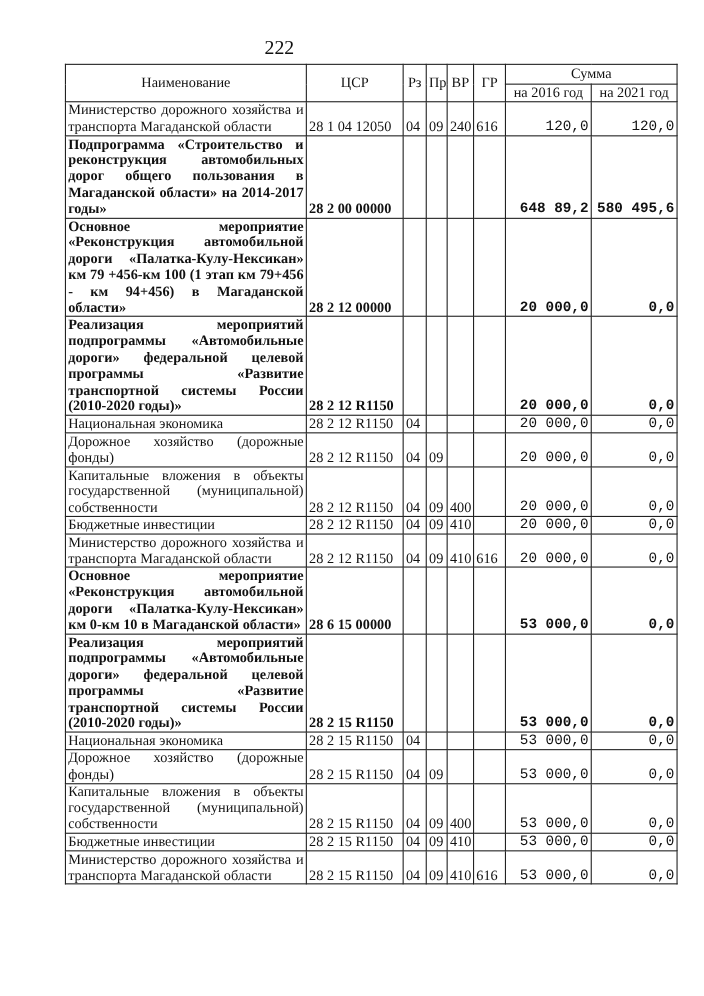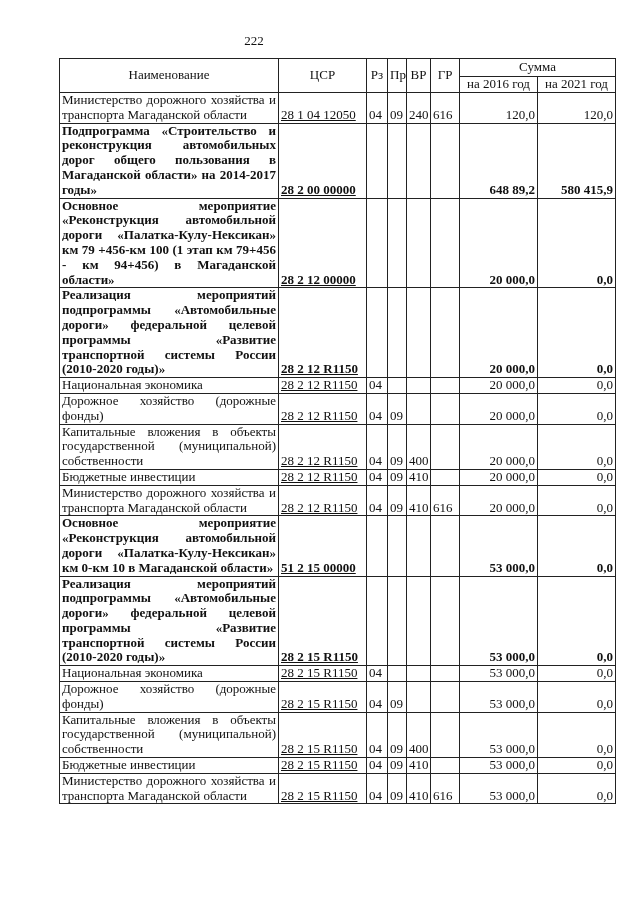--- a/index.html
+++ b/index.html
@@ -1,36 +1,36 @@
 <!DOCTYPE html>
 <html><head>
 <meta charset="utf-8">
 <style>
   html, body { margin: 0; padding: 0; background: #ffffff; }
   body { width: 640px; height: 905px; position: relative; overflow: hidden;
          font-family: "Liberation Serif", "DejaVu Serif", serif; color: #111; }
   .page-number { position: absolute; top: 33px; left: 0; width: 508px; text-align: center;
-                 font-size: 13px; }
+                 font-size: 18px; }
   table.budget { position: absolute; top: 58px; left: 59px; border-collapse: collapse;
                  table-layout: fixed; width: 556px; font-size: 13px; line-height: 14.8px; }
   table.budget td, table.budget th { border: 1px solid #222; padding: 0 2px; vertical-align: bottom;
                  overflow: hidden; }
   table.budget th { font-weight: normal; text-align: center; vertical-align: middle; }
   col.c-name { width: 219px; }
   col.c-csr { width: 88px; }
   col.c-rz { width: 21px; }
   col.c-pr { width: 19px; }
   col.c-vr { width: 24px; }
   col.c-gr { width: 29px; }
   col.c-s20 { width: 78px; }
   col.c-s21 { width: 78px; }
   td.name { text-align: justify; text-align-last: left; }
-  td.code { text-align: left; white-space: nowrap; text-decoration: underline; }
+  td.code { text-align: left; white-space: nowrap; }
   td.small { text-align: left; white-space: nowrap; padding: 0 1px; }
-  td.num { text-align: right; white-space: nowrap; }
+  td.num { text-align: right; white-space: nowrap; font-family: Liberation Mono, monospace; }
   tr.bold td { font-weight: bold; }
   th.sum-head { height: 17px; }
   th.year { height: 15px; }
 </style>
 </head>
 <body>
 
 <div class="page-number">222</div>
 
 <table class="budget">
@@ -71,21 +71,21 @@
         <td class="num">120,0</td>
       </tr>
       <tr class="bold">
         <td class="name">Подпрограмма «Строительство и реконструкция автомобильных дорог общего пользования в Магаданской области» на 2014-2017 годы»</td>
         <td class="code">28 2 00 00000</td>
         <td class="small"></td>
         <td class="small"></td>
         <td class="small"></td>
         <td class="small"></td>
         <td class="num">648 89,2</td>
-        <td class="num">580 415,9</td>
+        <td class="num">580 495,6</td>
       </tr>
       <tr class="bold">
         <td class="name">Основное мероприятие «Реконструкция автомобильной дороги «Палатка-Кулу-Нексикан» км 79 +456-км 100 (1 этап км 79+456 - км 94+456) в Магаданской области»</td>
         <td class="code">28 2 12 00000</td>
         <td class="small"></td>
         <td class="small"></td>
         <td class="small"></td>
         <td class="small"></td>
         <td class="num">20 000,0</td>
         <td class="num">0,0</td>
@@ -145,21 +145,21 @@
         <td class="code">28 2 12 R1150</td>
         <td class="small">04</td>
         <td class="small">09</td>
         <td class="small">410</td>
         <td class="small">616</td>
         <td class="num">20 000,0</td>
         <td class="num">0,0</td>
       </tr>
       <tr class="bold">
         <td class="name">Основное мероприятие «Реконструкция автомобильной дороги «Палатка-Кулу-Нексикан» км 0-км 10 в Магаданской области»</td>
-        <td class="code">51 2 15 00000</td>
+        <td class="code">28 6 15 00000</td>
         <td class="small"></td>
         <td class="small"></td>
         <td class="small"></td>
         <td class="small"></td>
         <td class="num">53 000,0</td>
         <td class="num">0,0</td>
       </tr>
       <tr class="bold">
         <td class="name">Реализация мероприятий подпрограммы «Автомобильные дороги» федеральной целевой программы «Развитие транспортной системы России (2010-2020 годы)»</td>
         <td class="code">28 2 15 R1150</td>

